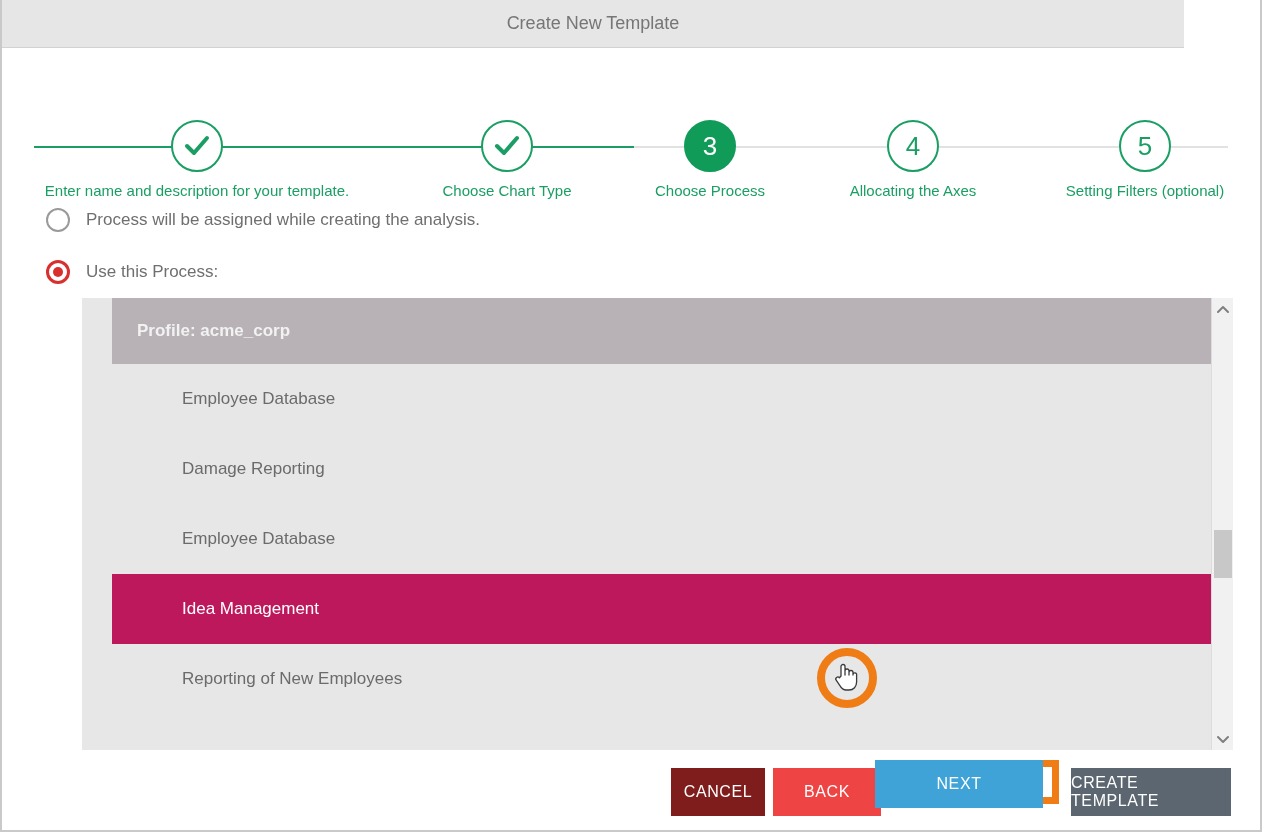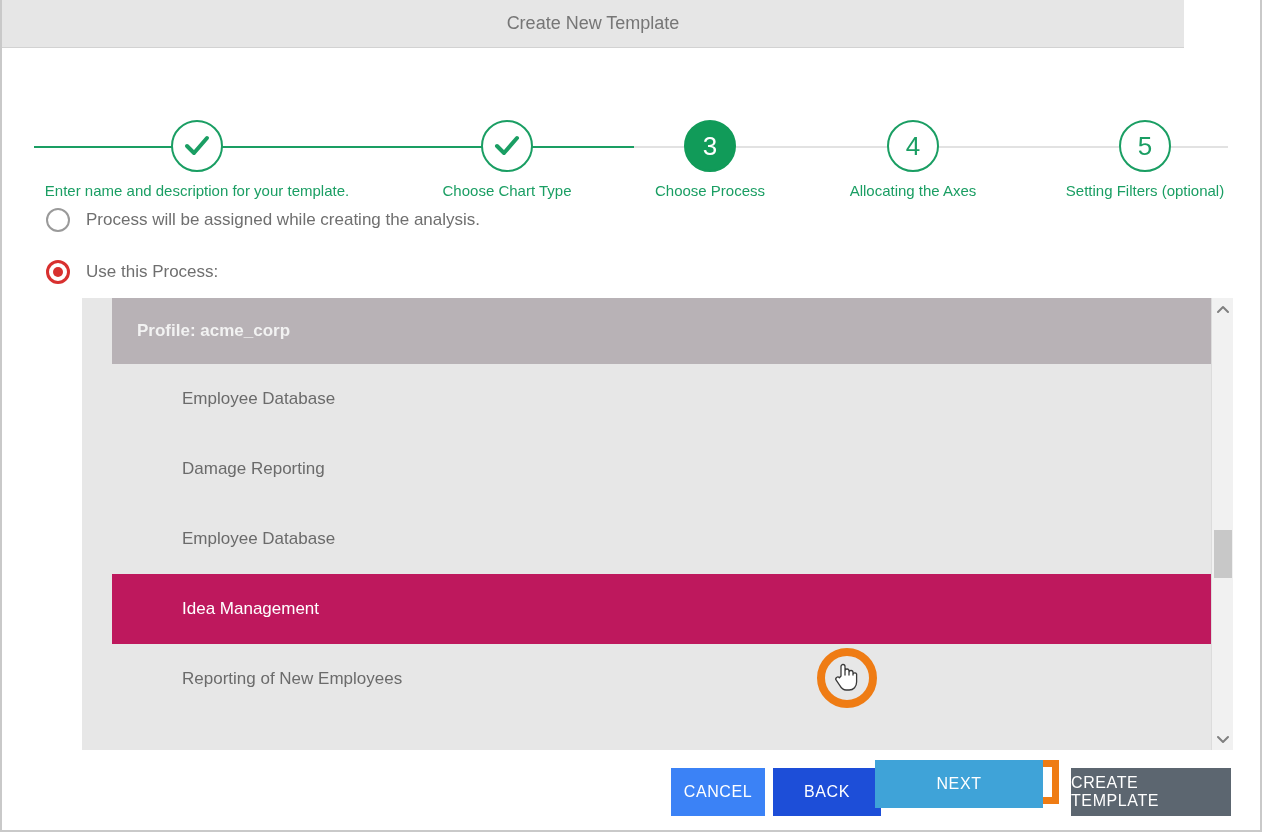--- a/index.html
+++ b/index.html
@@ -233,22 +233,22 @@
     border: none;
     color: #ffffff;
     font-size: 16px;
     letter-spacing: 0.6px;
     cursor: pointer;
     font-family: "Liberation Sans", sans-serif;
     display: flex;
     align-items: center;
     justify-content: center;
   }
-  .btn-cancel { left: 669px; width: 94px;  background: #3b82f6; }
-  .btn-back   { left: 771px; width: 108px;  background: #1d4ed8; }
+  .btn-cancel { left: 669px; width: 94px;  background: #7f1d1d; }
+  .btn-back   { left: 771px; width: 108px;  background: #ef4444; }
   .btn-next   { left: 881px; width: 168px; background: #3fa3d8; }
   .btn-create { left: 1069px; width: 160px; background: #5c6670; }
 
   .next-wrap {
     position: absolute;
     left: 873px;
     top: 8px;
     width: 184px;
     height: 44px;
     border: 7px solid #ef7c14;

